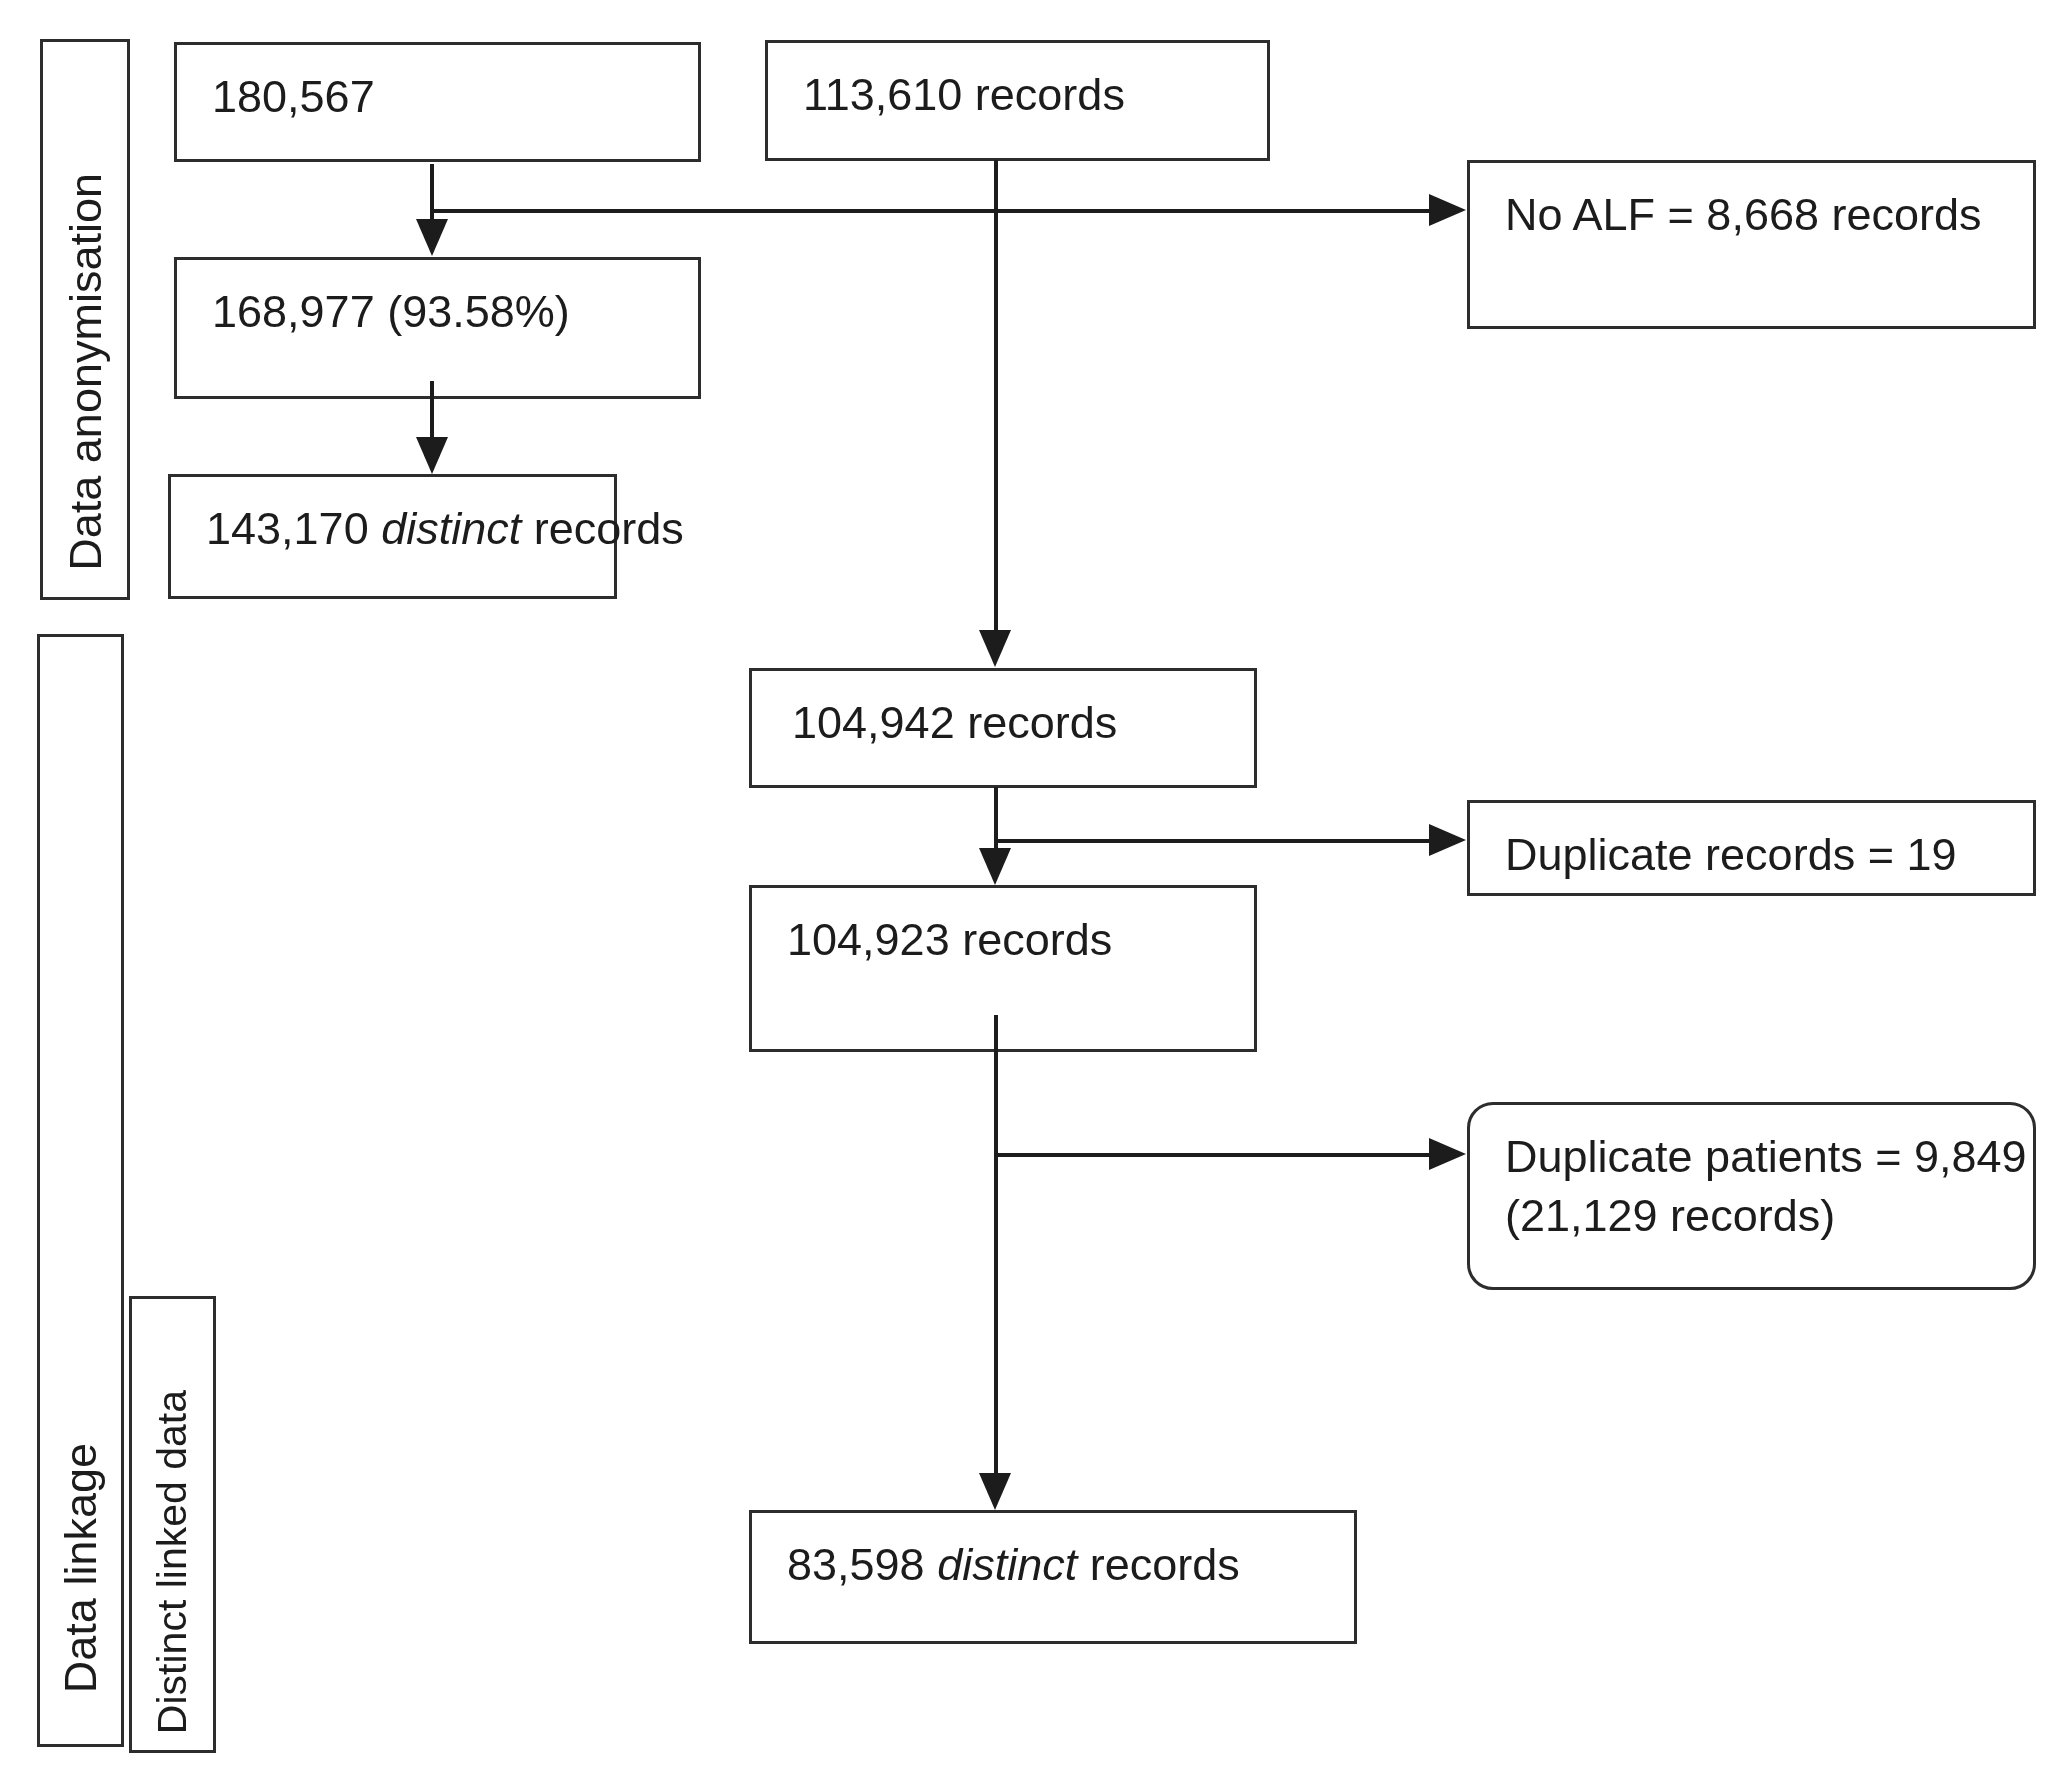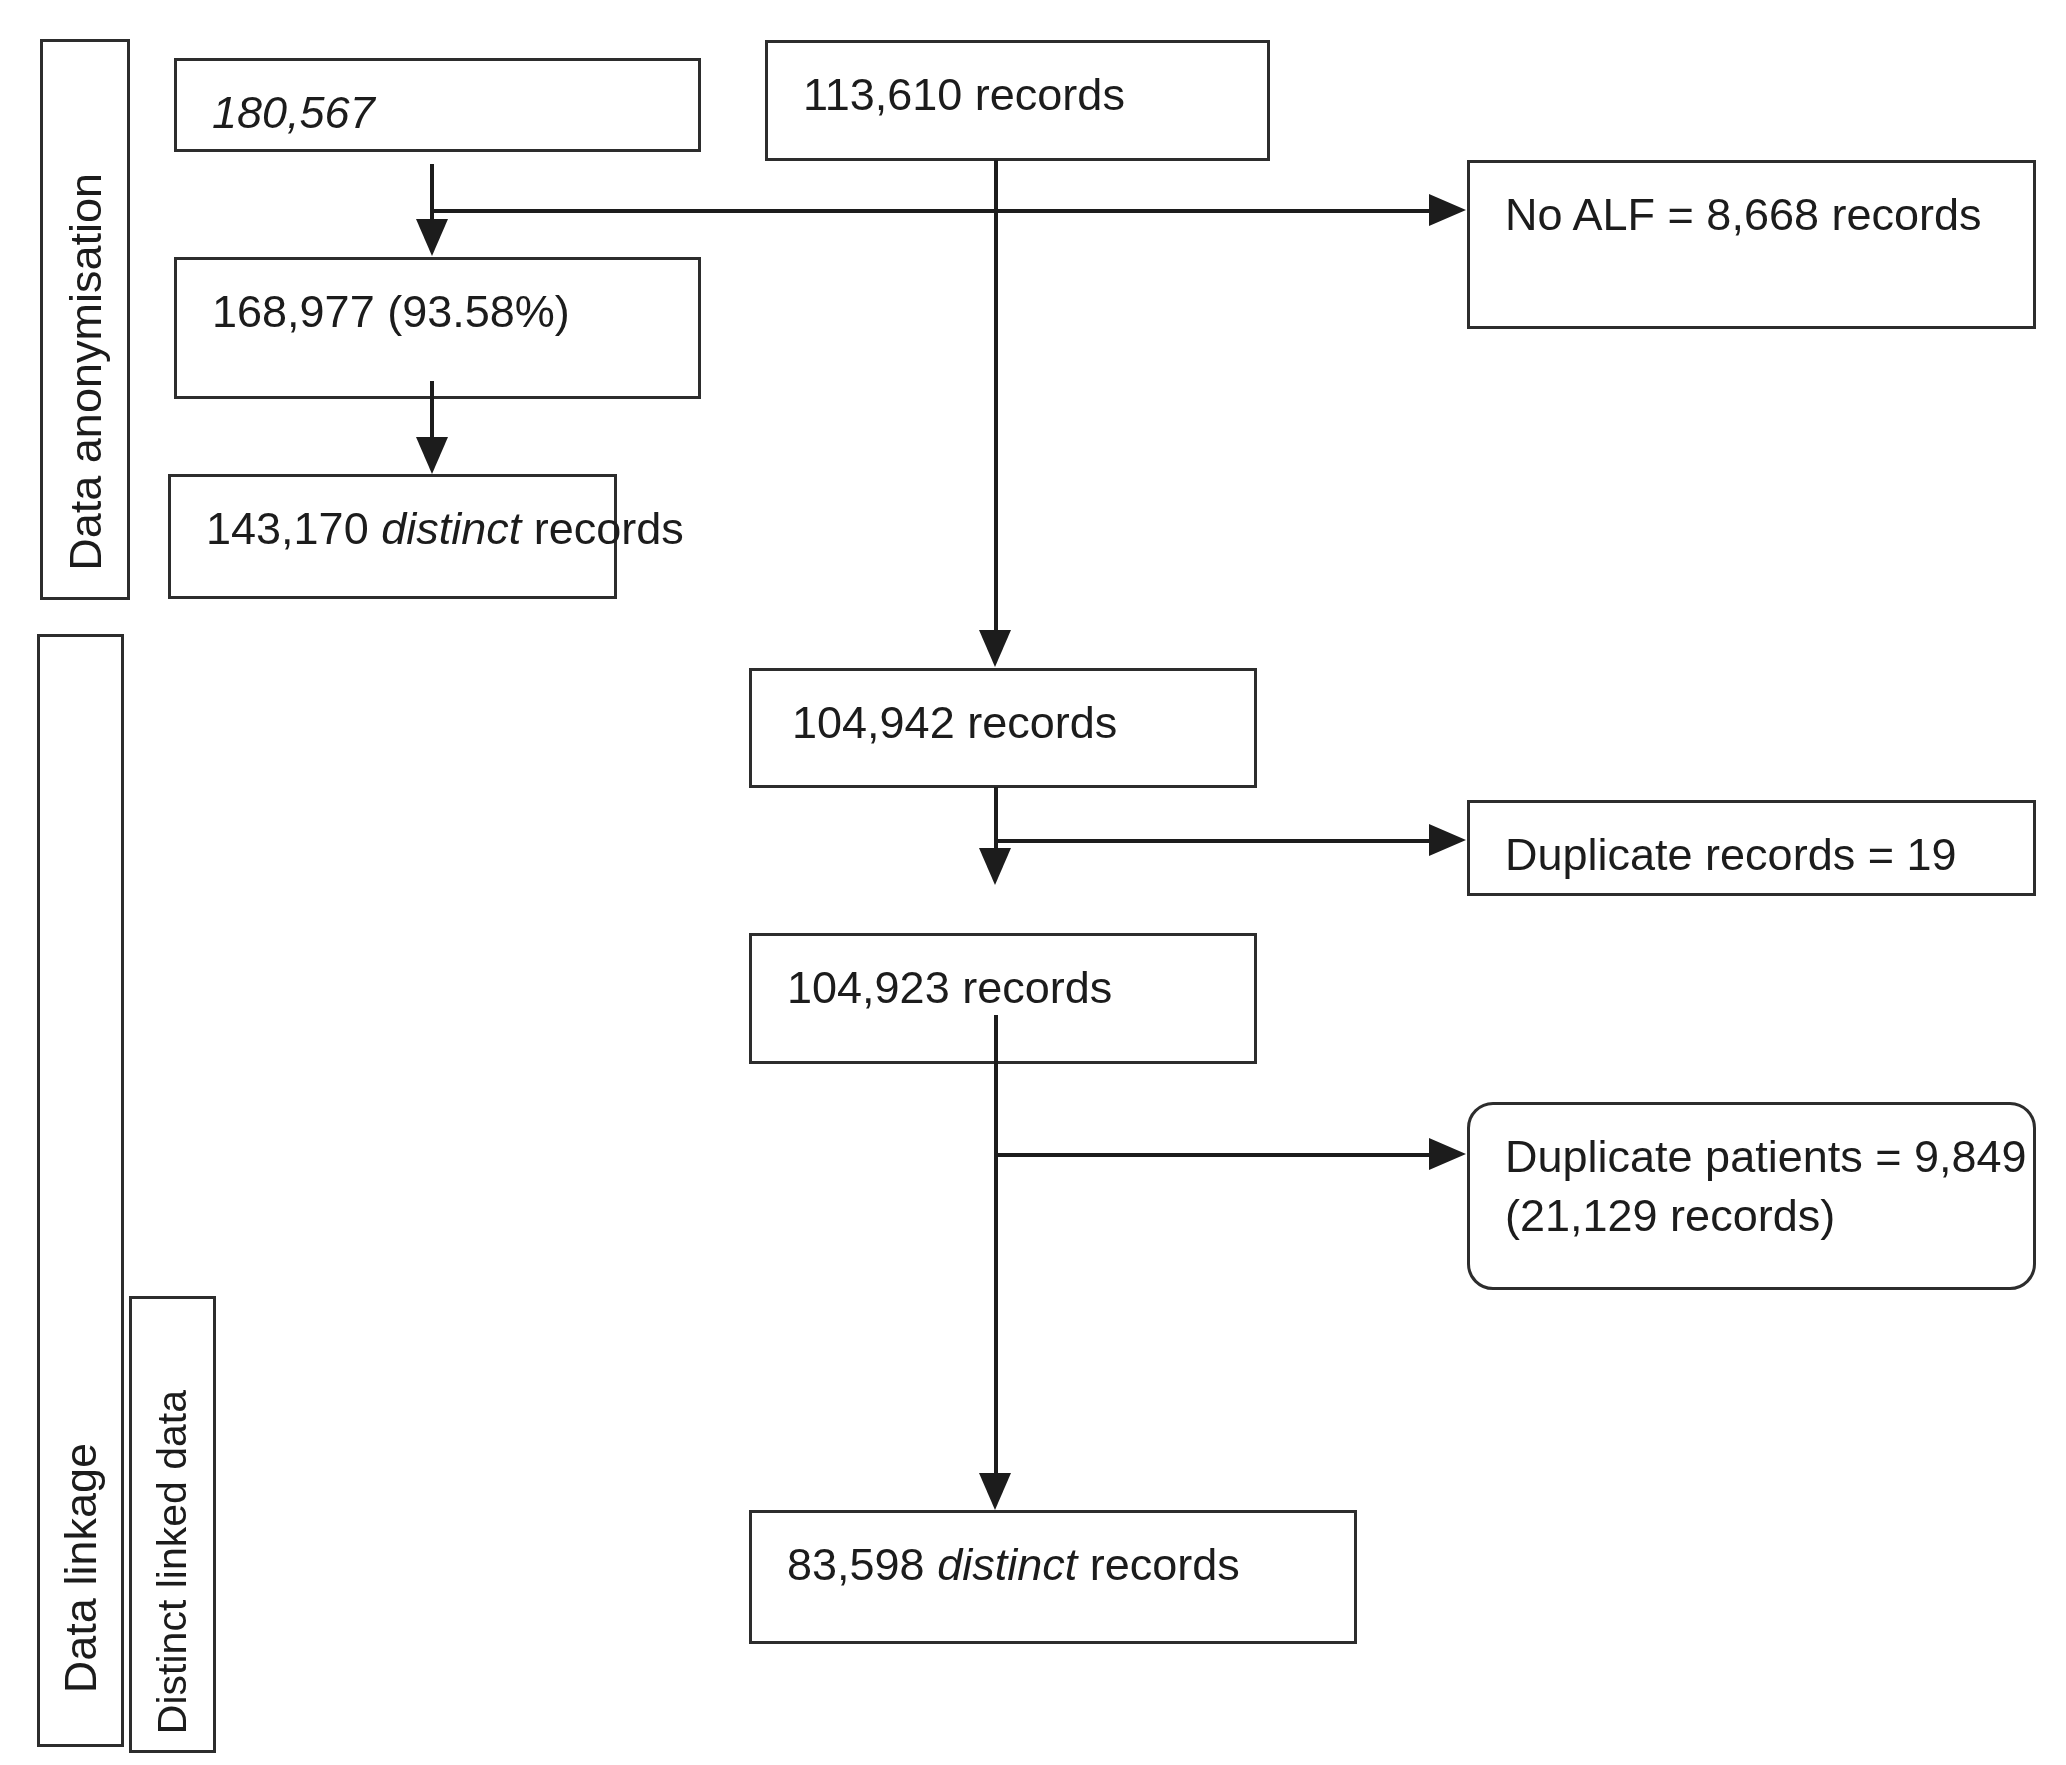--- a/index.html
+++ b/index.html
@@ -56,26 +56,26 @@
   .head-right {
     position: absolute; width: 0; height: 0;
     border-top: 16.7px solid transparent;
     border-bottom: 16.7px solid transparent;
     border-left: 37px solid #1c1c1c;
   }
   
   #s1 { left: 40px;  top: 39px;   width: 90px; height: 561px; }
   #s2 { left: 37px;  top: 634px;  width: 87px; height: 1113px; }
   #s3 { left: 129px; top: 1296px; width: 87px; height: 457px; }
-  #b1 { left: 174px;  top: 58px;   width: 527px; height: 94px; font-style: italic; }
+  #b1 { left: 174px;  top: 42px;   width: 527px; height: 120px; }
   #b2 { left: 174px;  top: 257px;  width: 527px; height: 142px; }
   #b3 { left: 168px;  top: 474px;  width: 449px; height: 125px; }
   #b4 { left: 765px; top: 40px;   width: 505px; height: 121px; }
   #b5 { left: 749px; top: 668px; width: 508px; height: 120px; padding-left: 40px; }
-  #b6 { left: 749px; top: 885px; width: 508px; height: 131px; margin-top: 48px; }
+  #b6 { left: 749px; top: 885px; width: 508px; height: 167px; }
   #b7 { left: 749px; top: 1510px; width: 608px; height: 134px; }
   #r1 { left: 1467px; top: 160px;  width: 569px; height: 169px; }
   #r2 { left: 1467px; top: 800px; width: 569px; height: 96px; }
   #r3 { left: 1467px; top: 1102px; width: 569px; height: 188px; border-radius: 26px; }
 </style>
 </head>
 <body>
 
 <div id="canvas">
 

